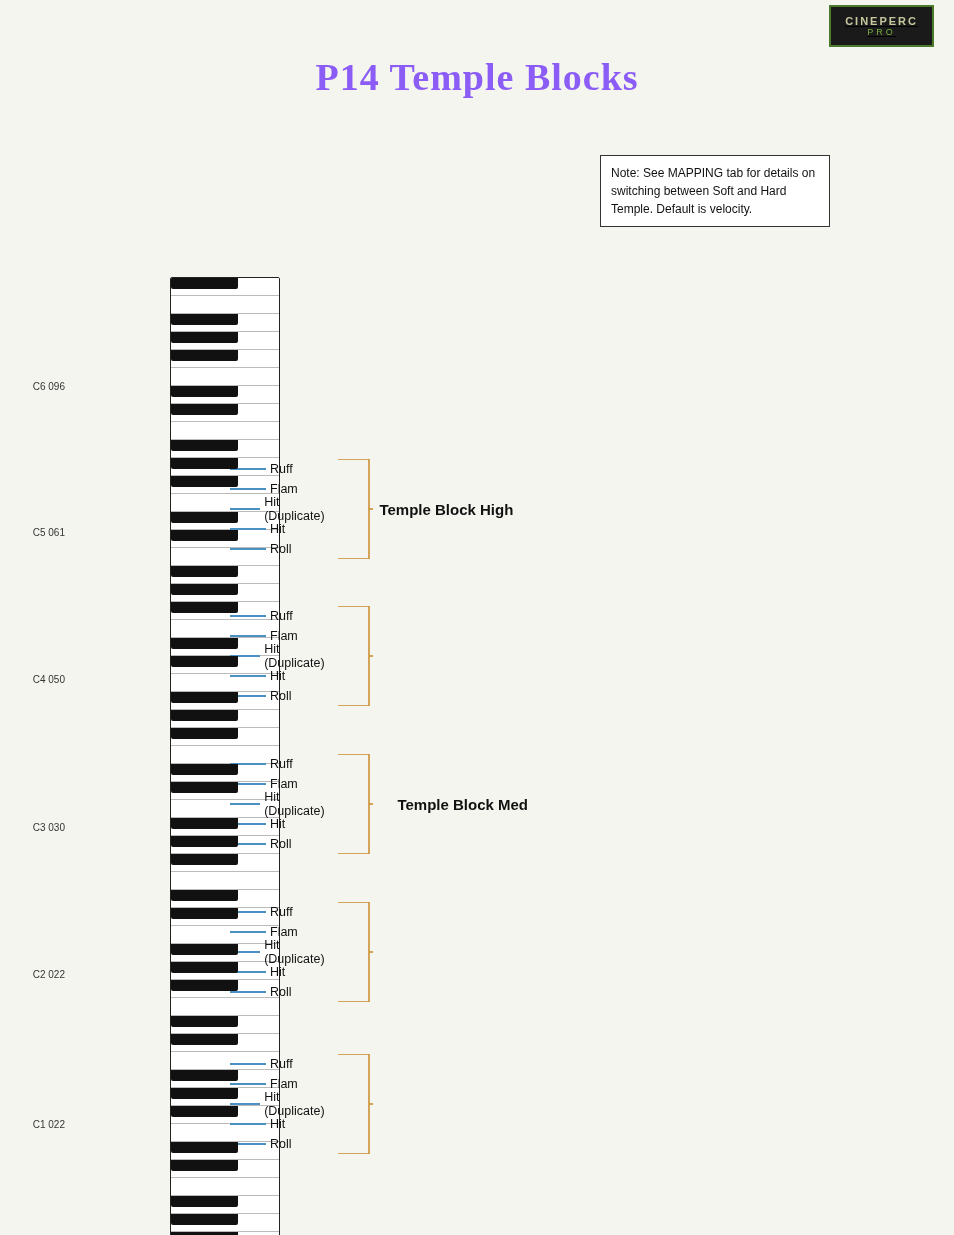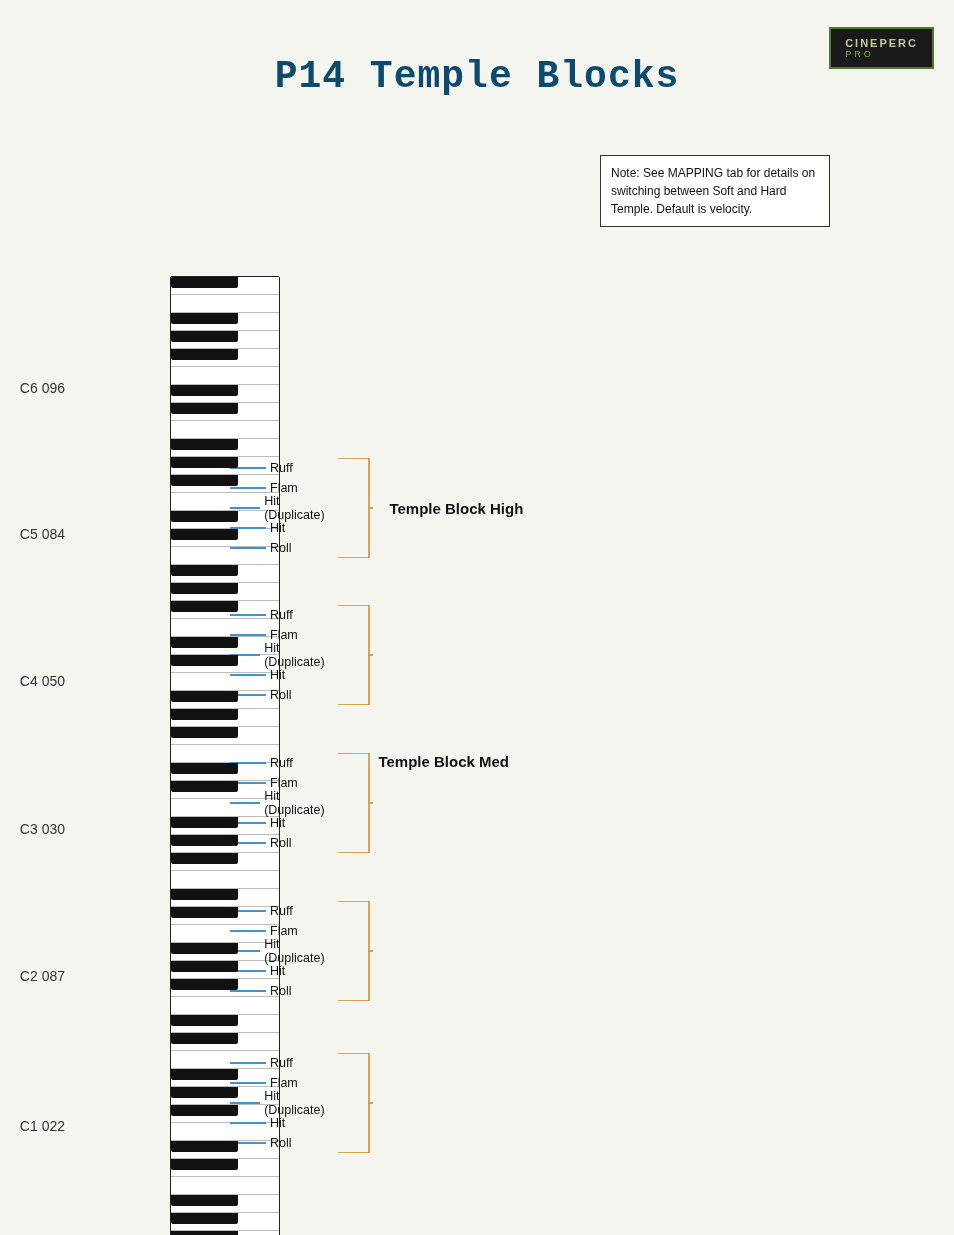--- a/index.html
+++ b/index.html
@@ -8,46 +8,47 @@
       font-family: Arial, sans-serif;
       width: 954px;
       min-height: 1235px;
       position: relative;
       overflow-x: hidden;
     }
 
     
     .logo {
       position: absolute;
-      top: 27px;
+      top: 5px;
       right: 20px;
       background: #1a1a1a;
       border: 2px solid #4a7a2a;
       padding: 8px 14px;
-      text-align: left;
+      text-align: center;
+      text-decoration: underline;
     }
     .logo-top {
       color: #c8c8a0;
       font-size: 11px;
       letter-spacing: 2px;
       font-weight: bold;
     }
     .logo-bottom {
       color: #7ab040;
       font-size: 9px;
       letter-spacing: 3px;
     }
 
     
     .page-title {
       text-align: center;
       font-size: 38px;
       font-weight: bold;
-      font-family: Liberation Mono, monospace;
-      color: #0c4a6e;
+      font-family: Liberation Serif, serif;
+      color: #8b5cf6;
       padding-top: 55px;
       margin-bottom: 20px;
       letter-spacing: 1px;
     }
 
     
     .note-box {
       position: absolute;
       top: 155px;
       left: 600px;
@@ -94,21 +95,21 @@
       background: #111;
       z-index: 2;
       border-bottom-left-radius: 2px;
       border-bottom-right-radius: 2px;
     }
 
     
     .note-label {
       position: absolute;
       left: 0px;
-      font-size: 14px;
+      font-size: 10px;
       color: #333;
       width: 55px;
       text-align: right;
     }
   </style>
 </head>
 <body>
 
 <div class="logo">
   <div class="logo-top">CINEPERC</div>
@@ -116,24 +117,24 @@
 </div>
 
 <h1 class="page-title">P14 Temple Blocks</h1>
 
 <div class="note-box">Note: See MAPPING tab for details on switching between Soft and Hard Temple. Default is velocity.</div>
 
 <div style="position: relative; margin-left: 0; margin-top: 0;">
 
   <div id="note-labels" style="position: absolute; left: 10px; top: 148px;">
       <div class="note-label" style="position: absolute; top: 114px;">C6 096</div>
-      <div class="note-label" style="position: absolute; top: 260px;">C5 084</div>
+      <div class="note-label" style="position: absolute; top: 260px;">C5 061</div>
       <div class="note-label" style="position: absolute; top: 407px;">C4 050</div>
       <div class="note-label" style="position: absolute; top: 555px;">C3 030</div>
-      <div class="note-label" style="position: absolute; top: 702px;">C2 087</div>
+      <div class="note-label" style="position: absolute; top: 702px;">C2 022</div>
       <div class="note-label" style="position: absolute; top: 852px;">C1 022</div>
     </div>
 
   <div class="piano-container" style="position: absolute; left: 110px; top: 148px;">
     <div class="piano" id="piano-keys">
         <div class="white-key" style="position:relative;">
           <div class="black-key-overlay" style="position:absolute;top:0;left:0;width:62%;height:11px;background:#111;z-index:2;border-bottom-left-radius:2px;border-bottom-right-radius:2px;"></div>
         </div>
         <div class="white-key" style="position:relative;"></div>
         <div class="white-key" style="position:relative;">
@@ -290,21 +291,21 @@
             <div style="width: 36px; height: 2px; background: rgb(74, 144, 192);"></div>
             <span style="font-size: 12.5px; margin-left: 4px; color: rgb(17, 17, 17);">Roll</span>
           </div>
         </div>
         <svg width="35" height="100" style="margin-top: 0px; margin-left: 8px; align-self: flex-start; flex-shrink: 0;">
           <line x1="0" y1="0" x2="31" y2="0" stroke="#c8882a" stroke-width="1.5"></line>
           <line x1="0" y1="100" x2="31" y2="100" stroke="#c8882a" stroke-width="1.5"></line>
           <line x1="31" y1="0" x2="31" y2="100" stroke="#c8882a" stroke-width="1.5"></line>
           <line x1="31" y1="50" x2="35" y2="50" stroke="#c8882a" stroke-width="1.5"></line>
         </svg>
-        <div style="display: flex; align-items: center; height: 100px; margin-left: 16px;">
+        <div style="display: flex; align-items: center; height: 100px; margin-left: 6px;">
           <span style="font-size: 15px; font-weight: bold; color: rgb(17, 17, 17); white-space: nowrap;">Temple Block High</span>
         </div>
       </div>
       <div style="position: absolute; top: 339px; left: 0px; display: flex; align-items: flex-start;">
         <div style="display: flex; flex-direction: column;">
           <div style="display: flex; align-items: center; height: 20px;">
             <div style="width: 36px; height: 2px; background: rgb(74, 144, 192);"></div>
             <span style="font-size: 12.5px; margin-left: 4px; color: rgb(17, 17, 17);">Ruff</span>
           </div>
           <div style="display: flex; align-items: center; height: 20px;">
@@ -353,21 +354,21 @@
             <div style="width: 36px; height: 2px; background: rgb(74, 144, 192);"></div>
             <span style="font-size: 12.5px; margin-left: 4px; color: rgb(17, 17, 17);">Roll</span>
           </div>
         </div>
         <svg width="35" height="100" style="margin-top: 0px; margin-left: 8px; align-self: flex-start; flex-shrink: 0;">
           <line x1="0" y1="0" x2="31" y2="0" stroke="#c8882a" stroke-width="1.5"></line>
           <line x1="0" y1="100" x2="31" y2="100" stroke="#c8882a" stroke-width="1.5"></line>
           <line x1="31" y1="0" x2="31" y2="100" stroke="#c8882a" stroke-width="1.5"></line>
           <line x1="31" y1="50" x2="35" y2="50" stroke="#c8882a" stroke-width="1.5"></line>
         </svg>
-        <div style="display: flex; height: 100px; margin-left: 5px;">
+        <div style="display: flex; align-items: center; height: 100px; margin-left: 24px;">
           <span style="font-size: 15px; font-weight: bold; color: rgb(17, 17, 17); white-space: nowrap;">Temple Block Med</span>
         </div>
       </div>
       <div style="position: absolute; top: 635px; left: 0px; display: flex; align-items: flex-start;">
         <div style="display: flex; flex-direction: column;">
           <div style="display: flex; align-items: center; height: 20px;">
             <div style="width: 36px; height: 2px; background: rgb(74, 144, 192);"></div>
             <span style="font-size: 12.5px; margin-left: 4px; color: rgb(17, 17, 17);">Ruff</span>
           </div>
           <div style="display: flex; align-items: center; height: 20px;">

